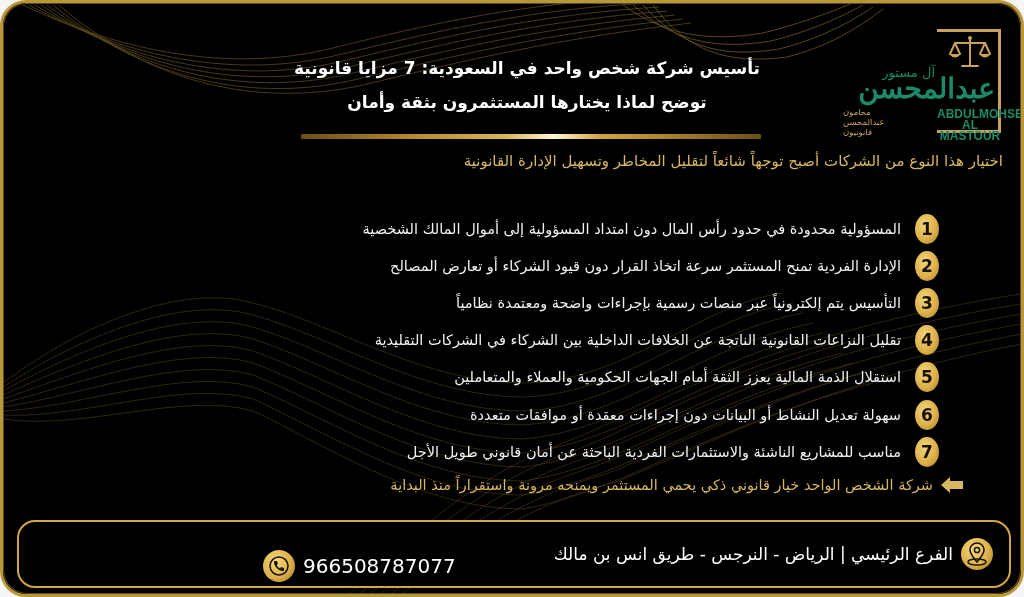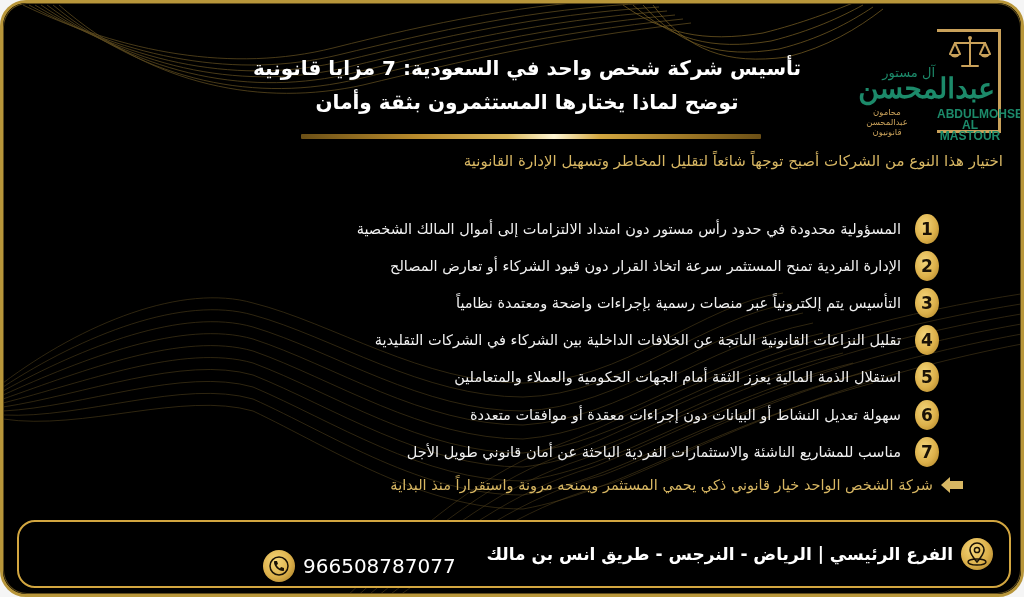--- a/index.html
+++ b/index.html
@@ -42,34 +42,34 @@
     position: absolute; left: 26px; top: 36px; width: 70px; text-align: right;
     color: #1c8a6a; font-size: 13px; font-weight: normal; direction: rtl;
     font-family: "DejaVu Sans", sans-serif;
   }
   .logo-ar-big {
     position: absolute; left: 2px; top: 46px; width: 154px; text-align: right;
     color: #1c8a6a; font-size: 28px; font-weight: bold; direction: rtl; line-height: 1;
     font-family: Liberation Sans, sans-serif; letter-spacing: -1px;
   }
   .logo-tagline {
-    position: absolute; left: 4px; top: 78px; width: 88px; text-align: center;
+    position: absolute; left: 4px; top: 78px; width: 88px; text-align: left;
     color: #c9a15a; font-size: 8.5px; line-height: 10px; direction: rtl;
   }
   .logo-en {
     position: absolute; left: 98px; top: 80px; width: 66px; text-align: center;
     color: #1c8a6a; font-size: 12px; font-weight: bold; line-height: 11px;
     font-family: "Liberation Sans", sans-serif;
   }
 
   
   .title {
     position: absolute; left: 230px; top: 48px; width: 588px;
     text-align: center; direction: rtl;
-    color: #fff; font-weight: bold; font-size: 20px; line-height: 34px;
+    color: #fff; font-weight: bold; font-size: 17px; line-height: 34px;
     font-family: "DejaVu Sans", sans-serif;
     text-shadow: 0 1px 2px rgba(0,0,0,.8);
   }
   .title-rule {
     position: absolute; left: 298px; top: 131px; width: 460px; height: 5px;
     background: linear-gradient(90deg, #6b4f16 0%, #b88a2c 25%, #d9b65a 45%, #fff6d4 55%, #d2a640 65%, #9a7424 85%, #6b4f16 100%);
     border-radius: 1px;
   }
 
   
@@ -110,21 +110,21 @@
     background: #000;
   }
   .footer-item { position: absolute; display: flex; align-items: center; top: 16px; }
   .ficon {
     width: 32px; height: 32px; border-radius: 50%;
     background: radial-gradient(ellipse at 40% 35%, #f6d77a 0%, #dcb04a 55%, #9b7220 100%);
     display: flex; align-items: center; justify-content: center;
   }
   .ftext { color: #fff; font-size: 21px; white-space: nowrap; font-family: "DejaVu Sans", sans-serif; }
   .addr { right: 16px; direction: rtl; }
-  .addr .ftext { margin-right: 8px; font-size: 17px; font-weight: bold; }
+  .addr .ftext { margin-right: 8px; font-size: 17px; font-weight: normal; }
   .phone { left: 244px; margin-top: 12px; }
   .phone .ftext { margin-left: 8px; font-size: 20px; }
   .web { left: 22px; }
   .web .ftext { margin-left: 6px; font-size: 21px; }
 </style>
 </head>
 <body>
 
 <div class="card">
 
@@ -201,21 +201,21 @@
   </div>
   <div class="title-rule"></div>
 
   <div class="intro">
     <div>اختيار هذا النوع من الشركات أصبح توجهاً شائعاً لتقليل المخاطر وتسهيل الإدارة القانونية</div>
   </div>
 
   <div class="list">
     <div class="item">
       <span class="num">1</span>
-      <span class="item-text">المسؤولية محدودة في حدود رأس مستور دون امتداد الالتزامات إلى أموال المالك الشخصية</span>
+      <span class="item-text">المسؤولية محدودة في حدود رأس المال دون امتداد المسؤولية إلى أموال المالك الشخصية</span>
     </div>
     <div class="item">
       <span class="num">2</span>
       <span class="item-text">الإدارة الفردية تمنح المستثمر سرعة اتخاذ القرار دون قيود الشركاء أو تعارض المصالح</span>
     </div>
     <div class="item">
       <span class="num">3</span>
       <span class="item-text">التأسيس يتم إلكترونياً عبر منصات رسمية بإجراءات واضحة ومعتمدة نظامياً</span>
     </div>
     <div class="item">

